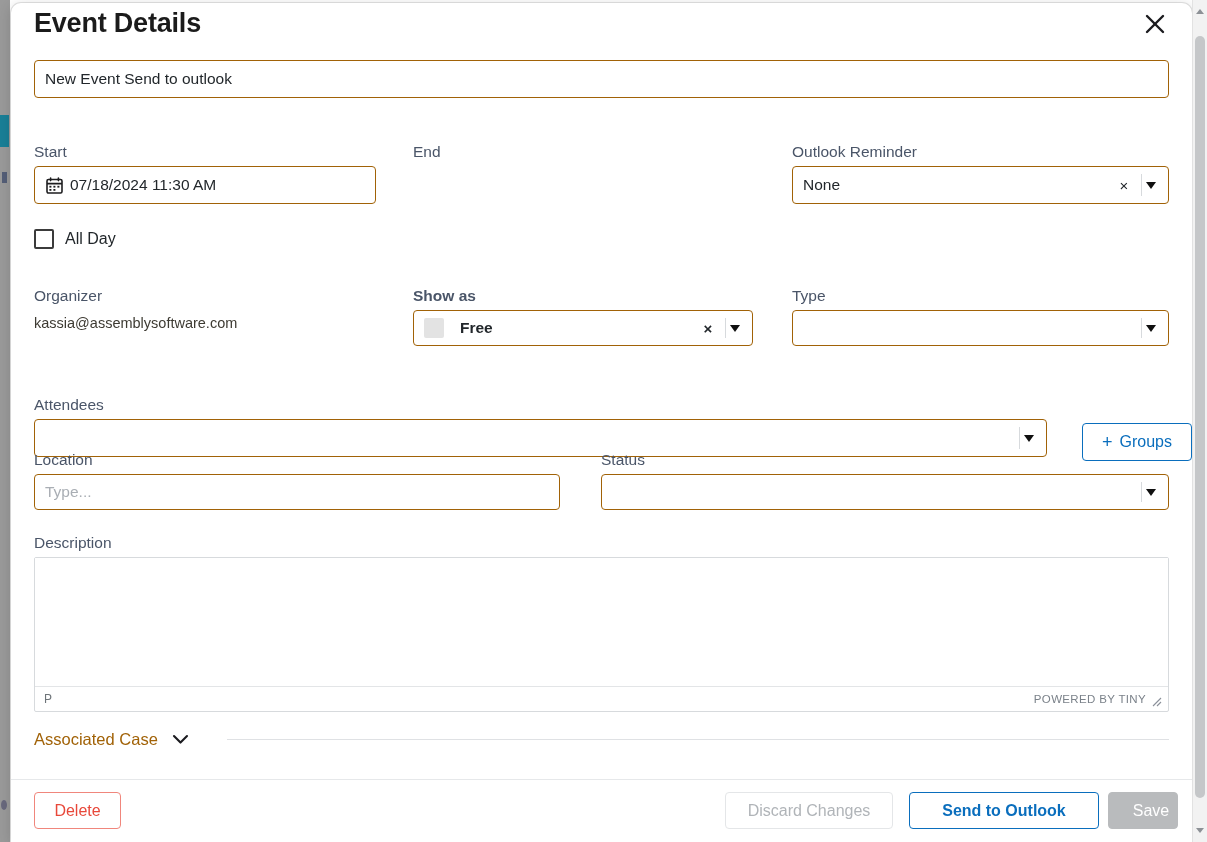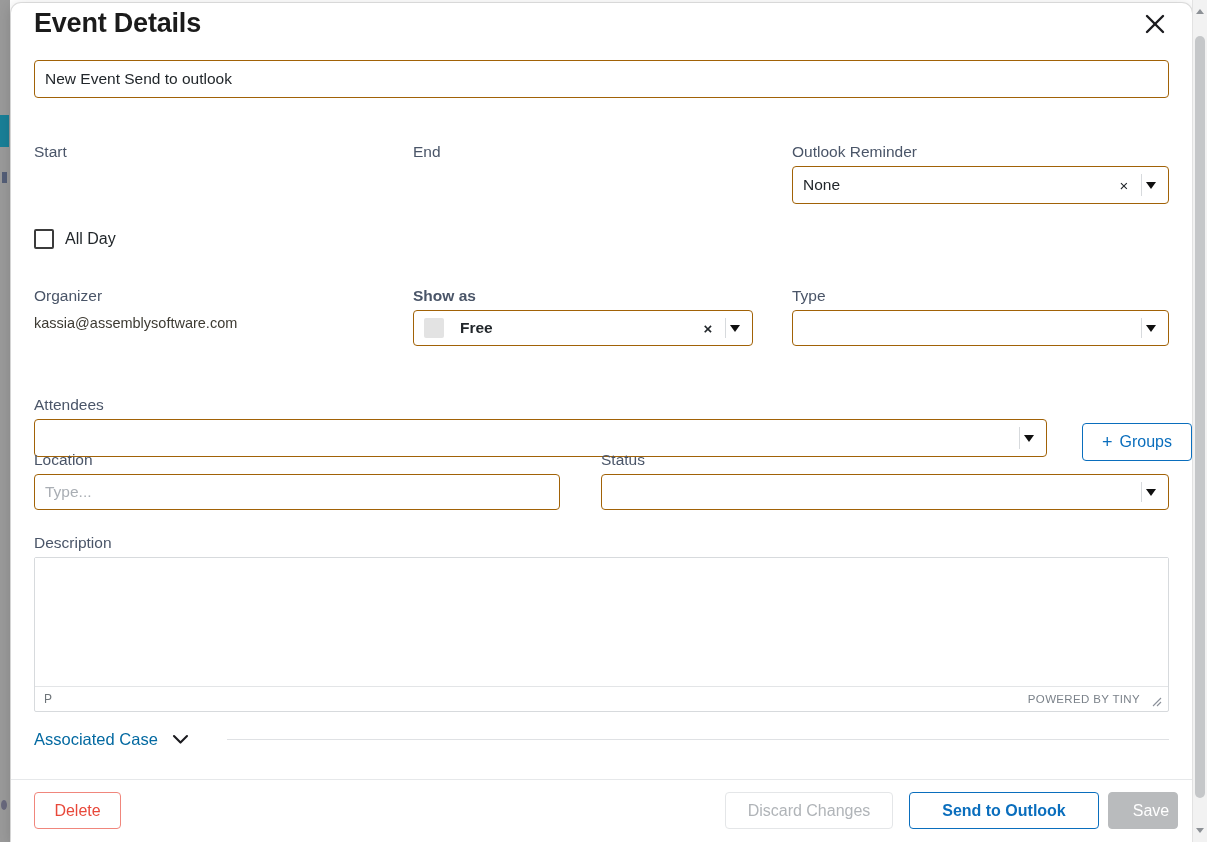--- a/index.html
+++ b/index.html
@@ -293,21 +293,21 @@
     align-items: center;
     justify-content: space-between;
     padding: 0 6px 0 9px;
     box-sizing: border-box;
   }
   #editor-path {
     font-size: 12px;
     color: #6e7479;
     text-transform: uppercase;
   }
-  .status-right { display:flex; align-items:center; gap:10px; }
+  .status-right { display:flex; align-items:center; gap:4px; }
   #editor-branding {
     font-size: 11.5px;
     color: #7b828a;
     letter-spacing: .35px;
   }
   .resize-handle {
     width: 12px; height: 12px;
     cursor: nwse-resize;
     position: relative;
   }
@@ -316,21 +316,21 @@
   #assoc-row {
     position: absolute;
     left: 23px;
     top: 727px;
     width: 1135px;
     display: flex;
     align-items: center;
   }
   #assoc-label {
     font-size: 16.5px;
-    color: #0369a1;
+    color: #a16207;
     cursor: pointer;
   }
   #assoc-chevron {
     margin-left: 14px;
     cursor: pointer;
     display: flex;
     align-items: center;
   }
   #assoc-divider {
     flex: 1;
@@ -448,20 +448,36 @@
   </div>
 
   <div id="subject-group">
     <div id="subject-input" class="ctl">
       <span class="val">New Event Send to outlook</span>
     </div>
   </div>
 
   <div id="start-group">
     <span class="field-label">Start</span>
+    <div id="start-input" class="ctl">
+      <span class="cal-icon">
+        <svg width="17" height="17" viewBox="0 0 17 17" aria-hidden="true">
+          <rect x="1" y="2.5" width="15" height="13.5" rx="1.4" fill="none" stroke="#1d1d1f" stroke-width="1.6"></rect>
+          <line x1="1" y1="6.6" x2="16" y2="6.6" stroke="#1d1d1f" stroke-width="1.6"></line>
+          <line x1="4.6" y1="1" x2="4.6" y2="3.6" stroke="#1d1d1f" stroke-width="1.6" stroke-linecap="round"></line>
+          <line x1="12.4" y1="1" x2="12.4" y2="3.6" stroke="#1d1d1f" stroke-width="1.6" stroke-linecap="round"></line>
+          <rect x="3.4" y="8.8" width="2" height="1.8" fill="#1d1d1f"></rect>
+          <rect x="7.4" y="8.8" width="2" height="1.8" fill="#1d1d1f"></rect>
+          <rect x="11.4" y="8.8" width="2" height="1.8" fill="#1d1d1f"></rect>
+          <rect x="3.4" y="12" width="2" height="1.8" fill="#1d1d1f"></rect>
+          <rect x="7.4" y="12" width="2" height="1.8" fill="#1d1d1f"></rect>
+        </svg>
+      </span>
+      <span>07/18/2024 11:30 AM</span>
+    </div>
   </div>
 
   <div id="end-group">
     <span class="field-label">End</span>
   </div>
 
   <div id="reminder-group">
     <span class="field-label">Outlook Reminder</span>
     <div id="reminder-select" class="ctl">
       <span class="val">None</span>

